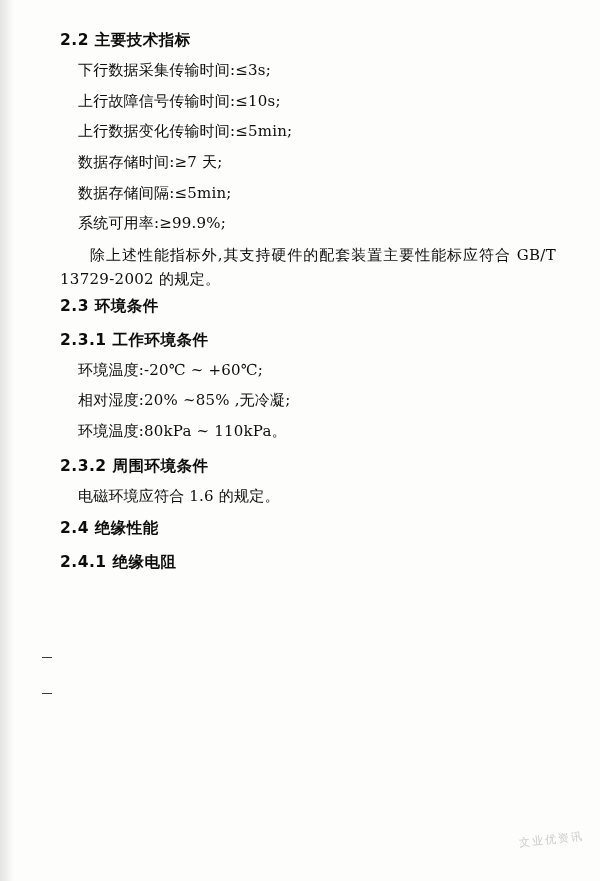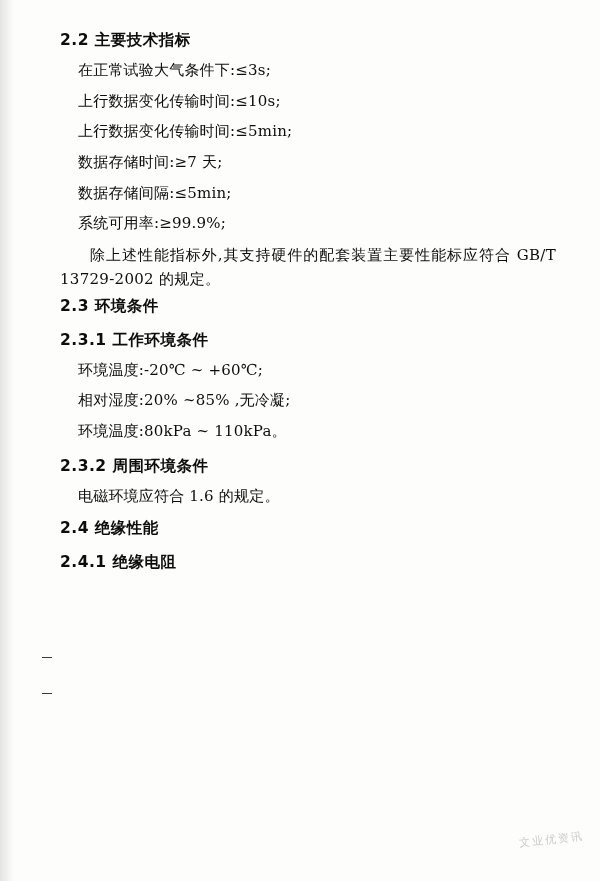--- a/index.html
+++ b/index.html
@@ -92,22 +92,22 @@
 
 <div class="page">
   <div class="edge-shadow"></div>
   <div class="mark-left mark-a"></div>
   <div class="mark-left mark-b"></div>
 
   <div class="content">
 
     <h2 class="heading">2.2 主要技术指标</h2>
 
-    <p class="spec-line">在正常试验大气条件下:≤3s;</p>
-    <p class="spec-line">上行数据变化传输时间:≤10s;</p>
+    <p class="spec-line">下行数据采集传输时间:≤3s;</p>
+    <p class="spec-line">上行故障信号传输时间:≤10s;</p>
     <p class="spec-line">上行数据变化传输时间:≤5min;</p>
     <p class="spec-line">数据存储时间:≥7 天;</p>
     <p class="spec-line">数据存储间隔:≤5min;</p>
     <p class="spec-line">系统可用率:≥99.9%;</p>
 
     <p class="para indent-first">除上述性能指标外,其支持硬件的配套装置主要性能标应符合 GB/T 13729-2002 的规定。</p>
 
     <h2 class="heading lvl2">2.3 环境条件</h2>
 
     <h3 class="heading">2.3.1 工作环境条件</h3>

